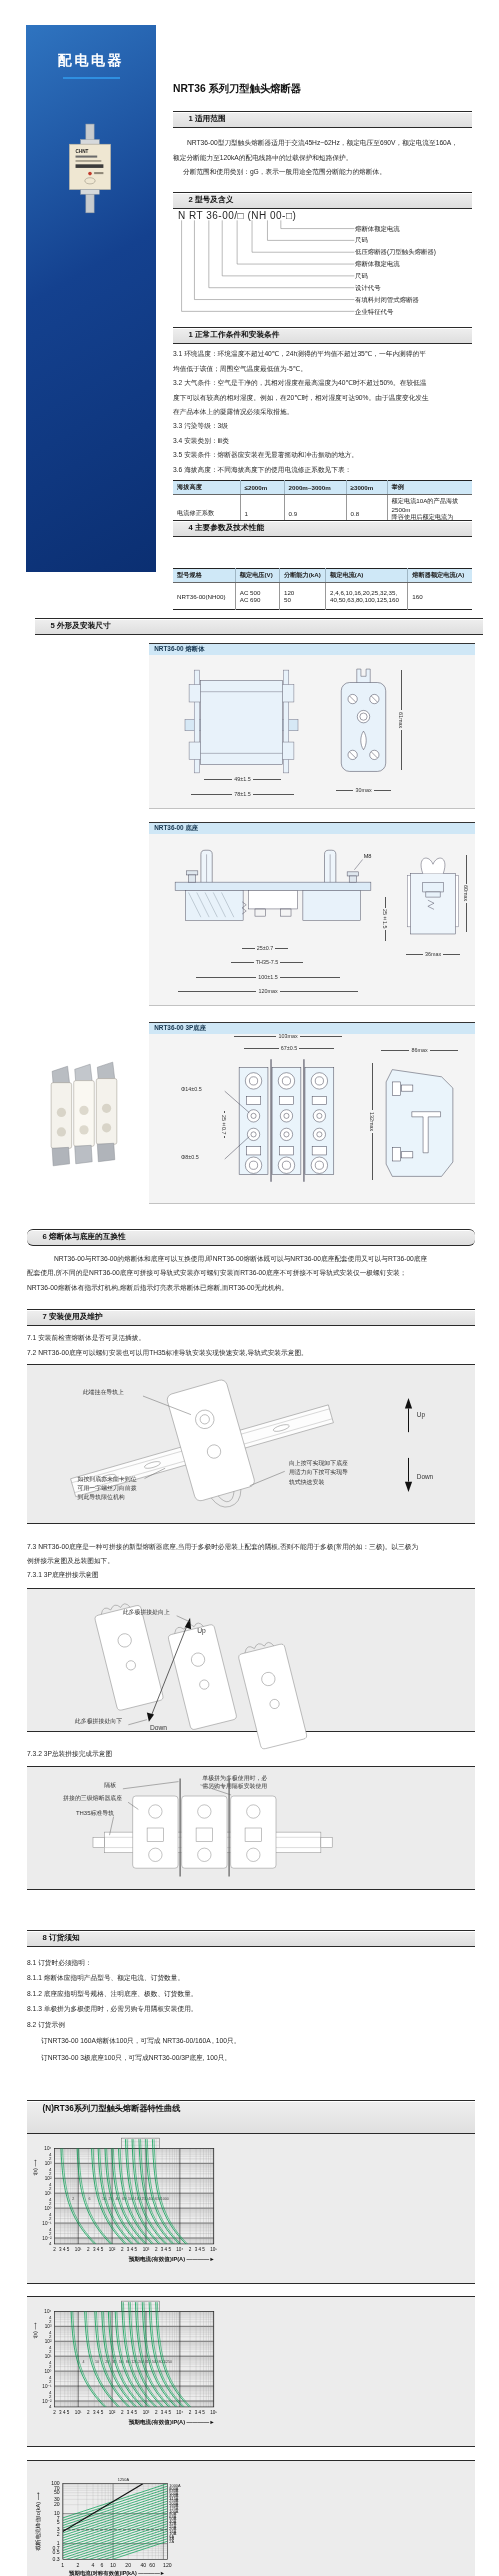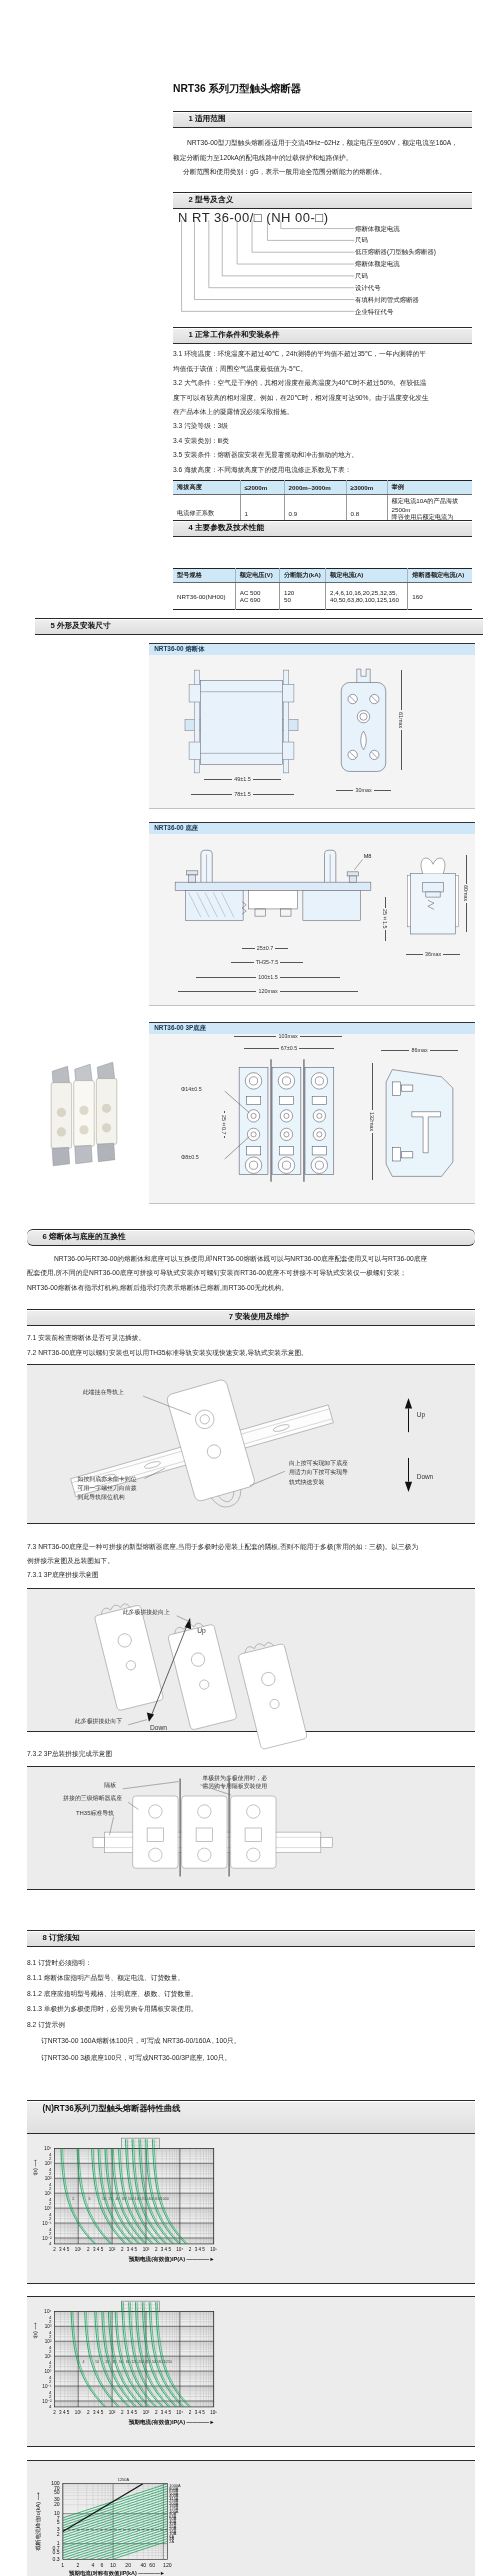--- a/index.html
+++ b/index.html
@@ -37,30 +37,48 @@
   .lblsvg text{fill:#333;}
   svg{position:absolute;overflow:visible;}
   .ln{stroke:#778;stroke-width:1;fill:#e8f2fa;}
   .ln2{stroke:#778;stroke-width:1;fill:#ffffff;}
 </style>
 </head>
 <body>
 
 <div id="page">
 
+  <div class="panel">
+    <div class="panel-title">配电电器</div>
+    <div class="panel-underline"></div>
+    <svg style="left:32px;top:98px;" width="65" height="111" viewBox="0 0 126 215">
+      <rect x="54" y="2" width="16" height="34" fill="#c7cbce" stroke="#9aa0a5"></rect>
+      <rect x="44" y="32" width="36" height="9" fill="#d6d9db" stroke="#9aa0a5"></rect>
+      <rect x="22" y="41" width="80" height="88" fill="#efe7d2" stroke="#b9b09a"></rect>
+      <text x="34" y="58" font-size="9" font-weight="bold" fill="#1d1d1d">CHNT</text>
+      <rect x="34" y="63" width="42" height="4" fill="#6b6b6b"></rect>
+      <rect x="34" y="72" width="50" height="3" fill="#9a9383"></rect>
+      <rect x="34" y="80" width="54" height="7" fill="#3c3c3c"></rect>
+      <circle cx="62" cy="98" r="3.5" fill="#c0392b"></circle>
+      <rect x="70" y="95" width="18" height="4" fill="#8f8878"></rect>
+      <ellipse cx="62" cy="112" rx="10" ry="6" fill="none" stroke="#8f8878"></ellipse>
+      <rect x="44" y="129" width="36" height="9" fill="#d6d9db" stroke="#9aa0a5"></rect>
+      <rect x="54" y="138" width="16" height="36" fill="#c7cbce" stroke="#9aa0a5"></rect>
+    </svg>
+  </div>
 
   <div class="t b" style="left:173px;top:83px;font-size:10.3px;color:#111;">NRT36 系列刀型触头熔断器</div>
 
   <div class="secbar" style="top:111px;">1 适用范围</div>
   <div class="t" style="left:187px;top:139px;">NRT36-00型刀型触头熔断器适用于交流45Hz~62Hz，额定电压至690V，额定电流至160A，</div>
   <div class="t" style="left:173px;top:154px;">额定分断能力至120kA的配电线路中的过载保护和短路保护。</div>
   <div class="t" style="left:183px;top:168px;">分断范围和使用类别：gG，表示一般用途全范围分断能力的熔断体。</div>
 
   <div class="secbar" style="top:192px;">2 型号及含义</div>
-  <div class="t" style="left:178px;top:210px;font-size:13px;letter-spacing:0.5px;">N RT 36-00/□ (NH 00-□)</div>
+  <div class="t" style="left:178px;top:210px;font-size:10px;letter-spacing:0.5px;">N RT 36-00/□ (NH 00-□)</div>
   <svg style="left:173px;top:208px;" width="299" height="108" viewBox="0 0 580 210">
     <g stroke="#777" stroke-width="1" fill="none">
       <polyline points="209,24 209,40 352,40"></polyline>
       <polyline points="183,24 183,63 352,63"></polyline>
       <polyline points="153,24 153,86 352,86"></polyline>
       <polyline points="124,24 124,109 352,109"></polyline>
       <polyline points="95,24 95,132 352,132"></polyline>
       <polyline points="69,24 69,155 352,155"></polyline>
       <polyline points="41,24 41,178 352,178"></polyline>
       <polyline points="16,24 16,201 352,201"></polyline>
@@ -350,21 +368,21 @@
     </div>
   <div class="dimv" style="left:369px;top:1063px;height:117px;">
       <span>132max</span>
     </div>
 
   <div class="secbar fullbar" style="top:1229px;border-radius:6px;">6 熔断体与底座的互换性</div>
   <div class="t" style="left:54px;top:1255px;">NRT36-00与RT36-00的熔断体和底座可以互换使用,即NRT36-00熔断体既可以与NRT36-00底座配套使用又可以与RT36-00底座</div>
   <div class="t" style="left:27px;top:1269px;">配套使用,所不同的是NRT36-00底座可拼接可导轨式安装亦可螺钉安装而RT36-00底座不可拼接不可导轨式安装仅一极螺钉安装；</div>
   <div class="t" style="left:27px;top:1284px;">NRT36-00熔断体有指示灯机构,熔断后指示灯亮表示熔断体已熔断,而RT36-00无此机构。</div>
 
-  <div class="secbar fullbar" style="top:1309px;text-align:center;">7 安装使用及维护</div>
+  <div class="secbar fullbar" style="top:1309px;">7 安装使用及维护</div>
   <div class="t" style="left:27px;top:1334px;">7.1 安装前检查熔断体是否可灵活插拔。</div>
   <div class="t" style="left:27px;top:1349px;">7.2 NRT36-00底座可以螺钉安装也可以用TH35标准导轨安装实现快速安装,导轨式安装示意图。</div>
 
   <div class="frame" style="top:1364px;height:160px;"></div>
   <svg class="lblsvg" style="left:27px;top:1364px;" width="448" height="160" viewBox="0 0 869 310">
     <g transform="rotate(-16 340 170)" stroke="#8a8a8a" fill="#fdfdfd">
       <rect x="80" y="150" width="520" height="36"></rect>
       <line x1="80" y1="158" x2="600" y2="158" stroke="#bbb"></line>
       <line x1="80" y1="178" x2="600" y2="178" stroke="#bbb"></line>
       <ellipse cx="150" cy="168" rx="16" ry="5" fill="#fff"></ellipse>

